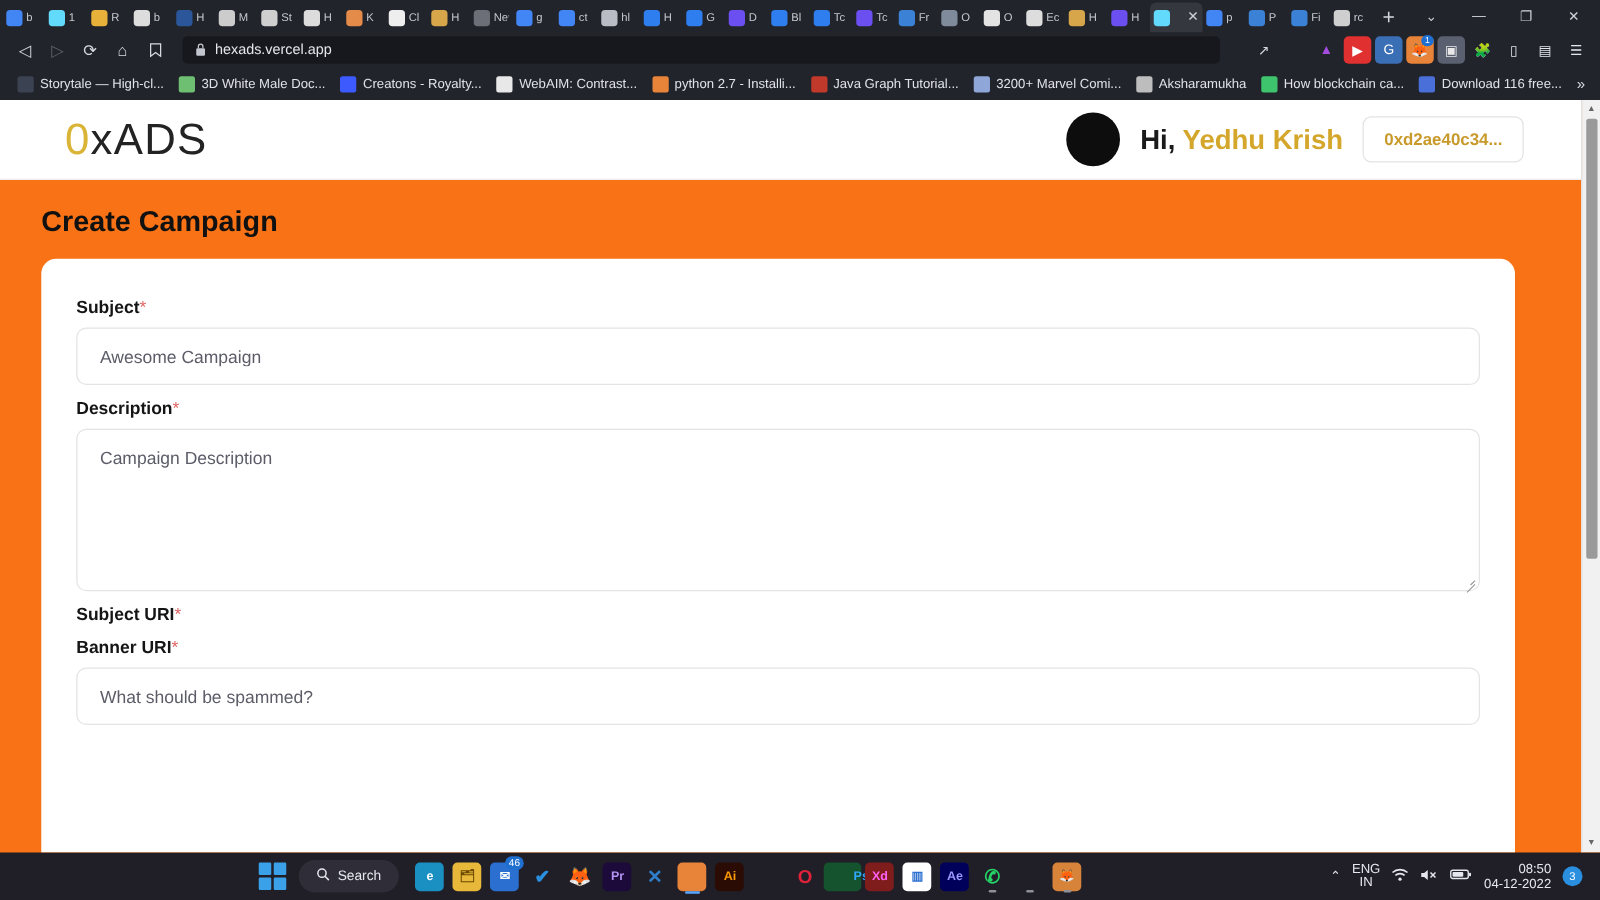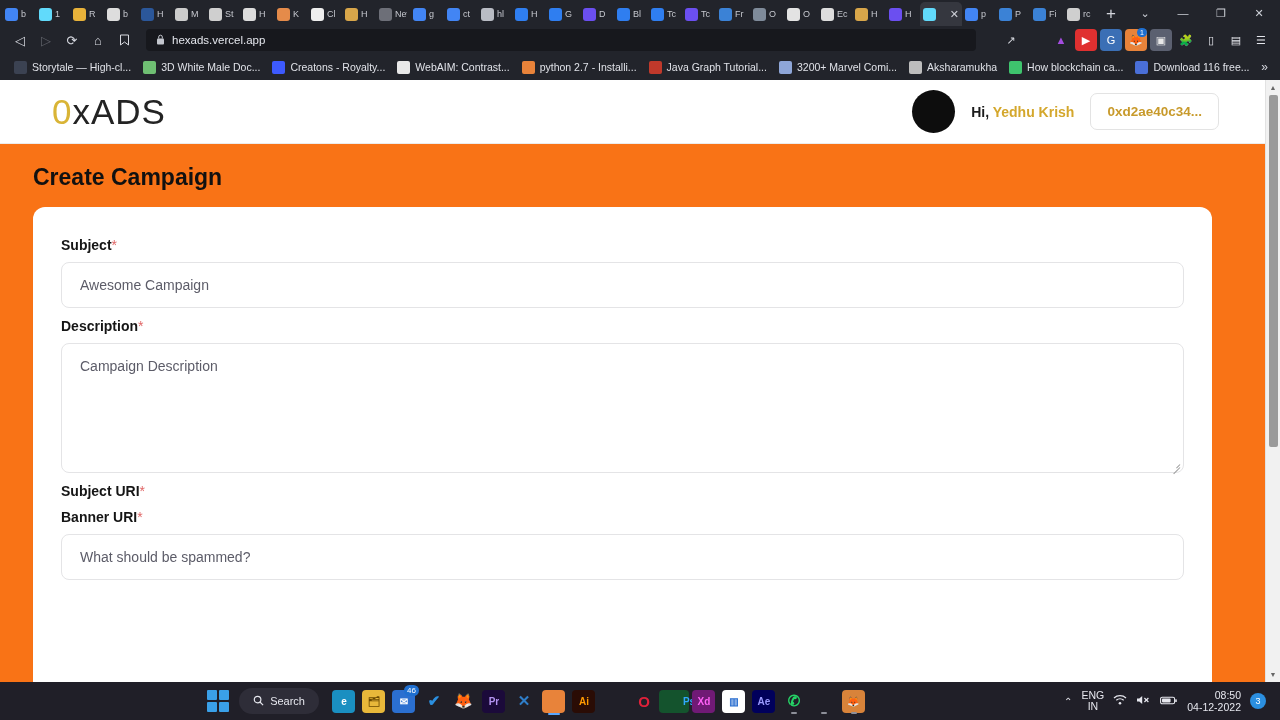--- a/index.html
+++ b/index.html
@@ -56,21 +56,21 @@
 
   .site-header {
     height: 64px; background: #ffffff; display: flex; align-items: center;
     padding: 0 46px 0 52px; border-bottom: 1px solid #ececec;
   }
   .logo { font-size: 35px; letter-spacing: 1px; font-weight: 400; color: #2b2b2b; }
   .logo .zero { color: #d9b436; }
   .logo .rest { color: #232323; }
   .hdr-right { margin-left: auto; display: flex; align-items: center; gap: 16px; }
   .avatar { width: 43px; height: 43px; border-radius: 50%; background: #0d0d0d; }
-  .greet { font-size: 14px; font-weight: 700; color: #1b1b1b; }
+  .greet { font-size: 22px; font-weight: 700; color: #1b1b1b; }
   .greet .uname { color: #d4a72c; }
   .addr-btn {
     border: 1px solid #e3e3e3; border-radius: 7px; background: #fff;
     padding: 10px 16px; font-size: 13.5px; color: #c89a2b; font-weight: 600;
   }
 
   .page-title { font-size: 23px; font-weight: 700; color: #111; padding: 20px 0 16px 33px; }
 
   .card {
     margin: 0 53px 0 33px; background: #fff; border-radius: 12px;
@@ -472,21 +472,21 @@
         <div class="tbapp">
           <div class="ic" style="background: transparent; color: rgb(66, 133, 244); font-size: 15px;"></div>
         </div>
         <div class="tbapp">
           <div class="ic" style="background: transparent; color: rgb(224, 33, 58); font-size: 15px;">O</div>
         </div>
         <div class="tbapp">
           <div class="ic" style="background: #14532d; color: rgb(49, 168, 255); padding-left: 30px;">Ps</div>
         </div>
         <div class="tbapp">
-          <div class="ic" style="background: #701a75; color: rgb(255, 97, 246);">Xd</div>
+          <div class="ic" style="background: #7f1d1d; color: rgb(255, 97, 246);">Xd</div>
         </div>
         <div class="tbapp">
           <div class="ic" style="background: rgb(255, 255, 255); color: rgb(43, 111, 208);">▥</div>
         </div>
         <div class="tbapp">
           <div class="ic" style="background: rgb(0, 0, 91); color: rgb(153, 153, 255);">Ae</div>
         </div>
         <div class="tbapp run">
           <div class="ic" style="background: transparent; color: rgb(37, 211, 102); font-size: 15px;">✆</div>
         </div>

